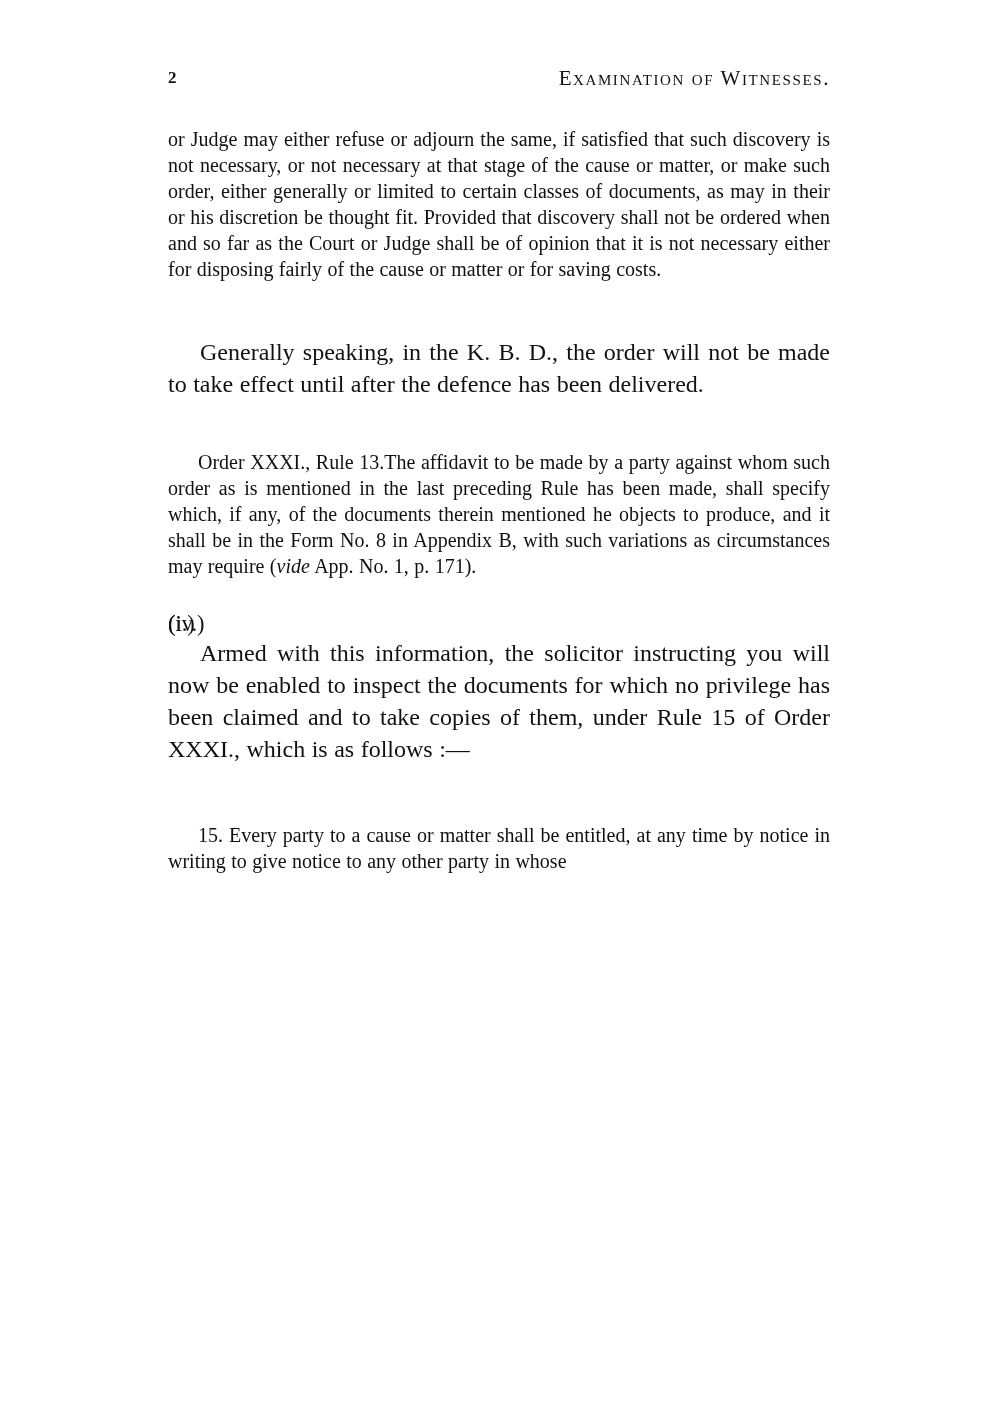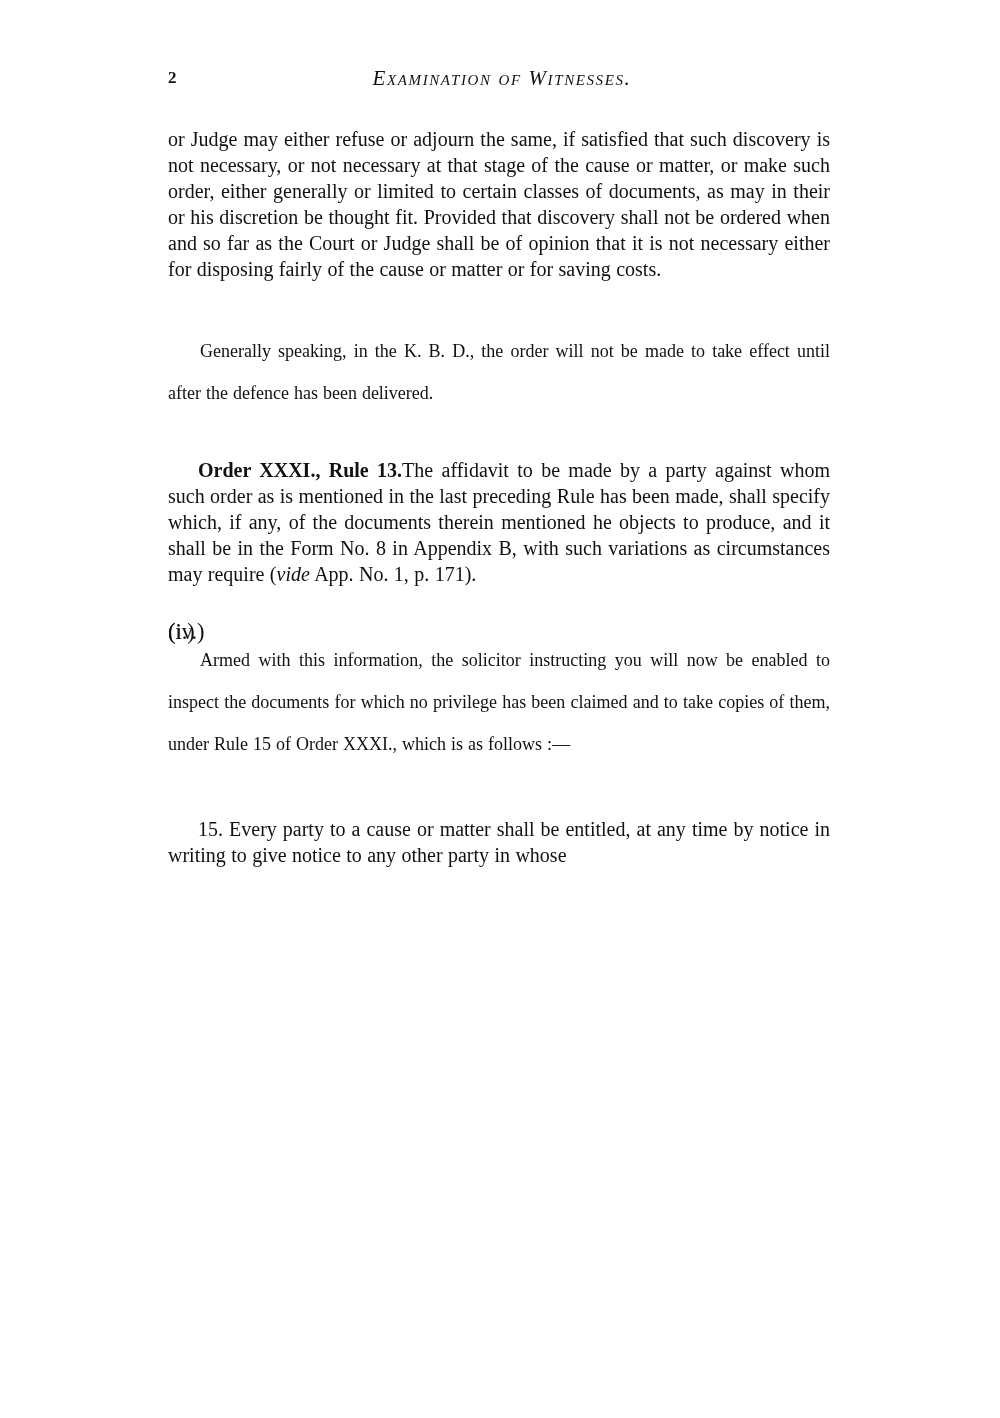--- a/index.html
+++ b/index.html
@@ -38,45 +38,44 @@
     position: absolute;
     left: 0;
     top: 8px;
     font-size: 17px;
     font-weight: 700;
     letter-spacing: 0.2px;
   }
   .head-title {
     position: absolute;
     left: 0;
-    right: 16px;
+    right: 0;
     top: 6px;
-    text-align: center;
+    text-align: right;
     font-size: 21px;
     font-variant: small-caps;
     letter-spacing: 1.6px;
     white-space: pre;
     padding-left: 22px;
-    font-style: italic;
   }
 
   
   .quote {
     font-size: 20px;
     line-height: 26.1px;
     text-align: justify;
     text-align-last: left;
     word-spacing: 0.4px;
   }
   .quote.indented { text-indent: 30px; }
 
   
   .body-para {
-    font-size: 18px;
-    line-height: 42px;
+    font-size: 24px;
+    line-height: 32px;
     text-align: justify;
     text-align-last: left;
     text-indent: 32px;
     word-spacing: 0.5px;
   }
 
   
   .roman-list {
     font-size: 22.4px;
     line-height: 32.4px;
@@ -93,21 +92,21 @@
   }
   .roman-marker {
     position: absolute;
     left: 0;
     top: 0;
     width: 78px;
     text-align: right;
   }
   .roman-marker.bold { font-weight: 400; }
 
-  .lead { font-weight: 700; }
+  .lead { font-weight: 400; }
   i { }
 
   .sp-1 { height: 5px; }
   .sp-2 { height: 9px; }
   .sp-3 { height: 13px; }
 </style>
 </head>
 <body>
 
 <div class="page">

